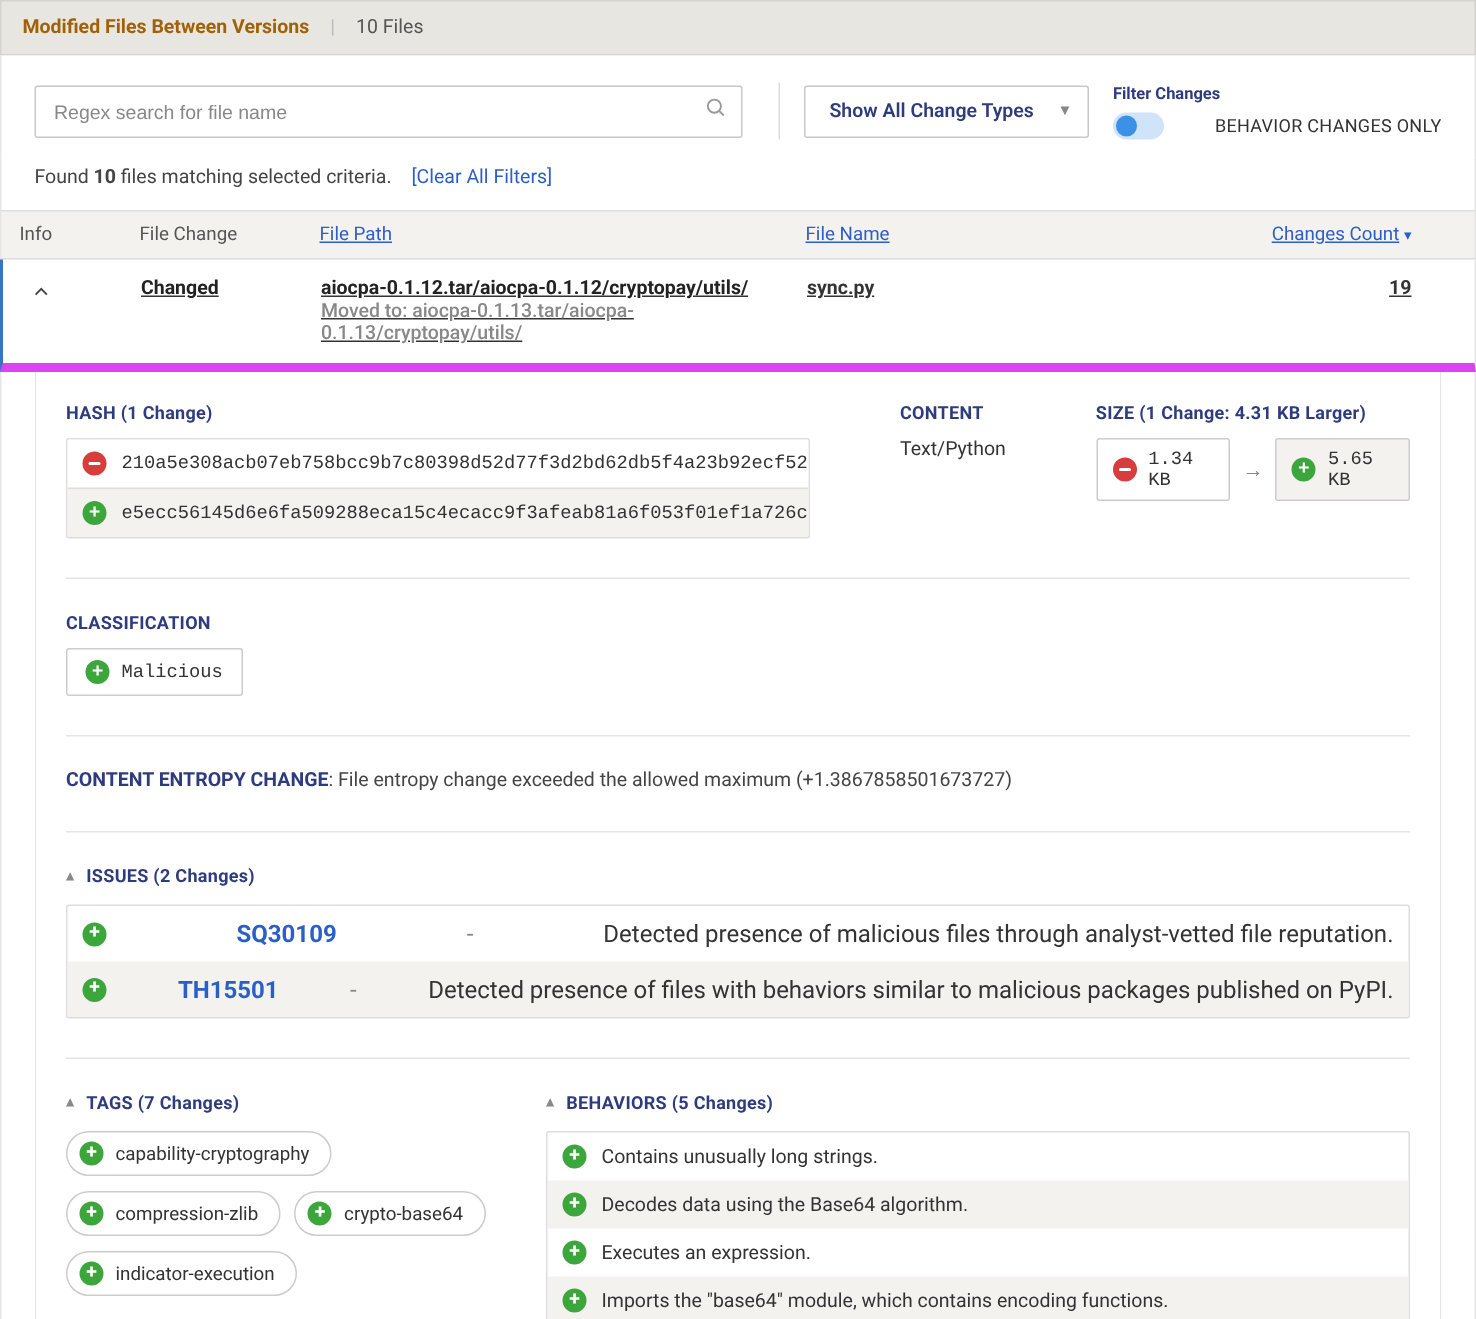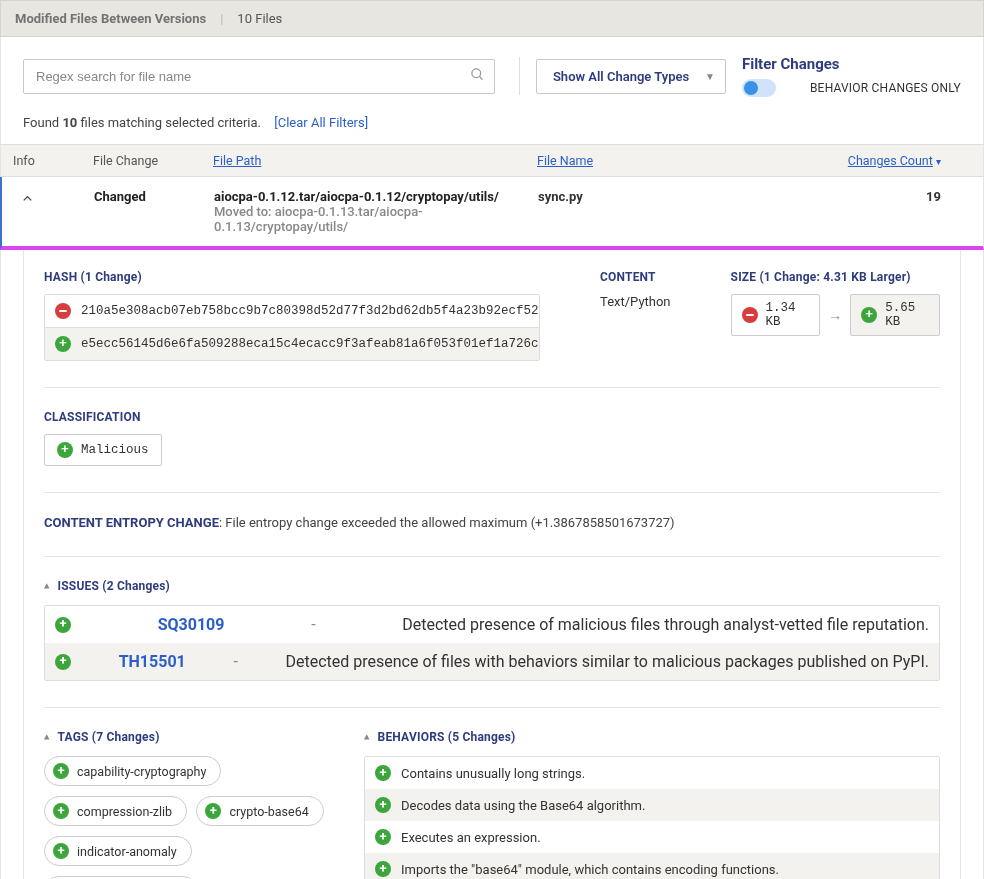--- a/index.html
+++ b/index.html
@@ -1,45 +1,45 @@
 <!DOCTYPE html>
 <html><head>
 <meta charset="utf-8">
 <style>
 * { box-sizing: border-box; margin: 0; padding: 0; }
 body { font-family: -apple-system, BlinkMacSystemFont, "Segoe UI", Roboto, Arial, sans-serif; font-size: 13px; color: #333; background: #fff; width: 984px; }
 .panel-header { background: #e8e6e1; padding: 10px 14px; display: flex; align-items: center; gap: 14px; border: 1px solid #d5d3ce; }
-.panel-title { color: #737373; font-weight: 700; font-size: 13px; }
+.panel-title { color: #a16207; font-weight: 700; font-size: 13px; }
 .panel-divider { color: #bbb; }
 .panel-sub { color: #555; font-size: 13px; }
 .controls { display: flex; align-items: center; gap: 16px; padding: 18px 22px 12px; background: #fff; border-left:1px solid #e5e5e5; border-right:1px solid #e5e5e5;}
 .search-wrap { flex: 1; position: relative; max-width: 505px; }
 .search-input { width: 100%; padding: 9px 34px 9px 12px; border: 1px solid #c8c8c8; border-radius: 2px; font-size: 13px; color: #0369a1; }
 .search-input::placeholder { color: #888; }
 .search-icon { position: absolute; right: 10px; top: 50%; transform: translateY(-50%); color: #999; }
 .vdiv { width: 1px; height: 38px; background: #ddd; margin-left: 8px; }
 .dropdown { border: 1px solid #c8c8c8; border-radius: 2px; padding: 9px 30px 9px 16px; font-size: 13px; font-weight: 600; color: #2e3c7e; position: relative; min-width: 190px; cursor: pointer; }
 .dropdown .caret { position: absolute; right: 10px; top: 50%; transform: translateY(-50%); color: #888; font-size: 10px; }
 .filter-col { display: flex; flex-direction: column; gap: 6px; }
-.filter-label { font-size: 15px; font-weight: 700; color: #2e3c7e; }
+.filter-label { font-size: 11px; font-weight: 700; color: #2e3c7e; }
 .toggle-row { display: flex; align-items: center; gap: 10px; }
 .toggle { width: 34px; height: 18px; background: #cfe4f8; border-radius: 10px; position: relative; cursor: pointer; }
 .toggle-knob { width: 14px; height: 14px; background: #3b91e8; border-radius: 50%; position: absolute; top: 2px; left: 2px; }
 .toggle-label { font-size: 12px; color: #333; letter-spacing: 0.2px; margin-left: 24px; }
 .found-line { padding: 6px 22px 14px; font-size: 13px; color: #444; border-left:1px solid #e5e5e5; border-right:1px solid #e5e5e5;}
 .found-line b { font-weight: 700; }
 .clear-filters { color: #2b5fc7; cursor: pointer; margin-left: 10px; }
 .table-head { display: flex; background: #f4f2ef; border-top: 1px solid #ddd; border-bottom: 1px solid #ddd; padding: 8px 12px; font-size: 12.5px; color: #555; border-left:1px solid #e5e5e5; border-right:1px solid #e5e5e5;}
 .col-info { width: 80px; }
 .col-change { width: 120px; }
 .col-path { width: 324px; }
 .col-name { width: 290px; }
 .col-count { flex: 1; text-align: right; padding-right: 30px; }
 .th-link { color: #2b5fc7; text-decoration: underline; cursor: pointer; }
-.row { display: flex; padding: 12px; border-bottom: 4px solid #d946ef; font-size: 13px; border-left:2px solid #3b73c7; border-right:1px solid #e5e5e5; align-items: flex-start; }
+.row { display: flex; padding: 12px; border-bottom: 6px solid #d946ef; font-size: 13px; border-left:2px solid #3b73c7; border-right:1px solid #e5e5e5; align-items: flex-start; text-decoration: underline; }
 .expand-icon { width: 80px; color: #444; cursor: pointer; padding-left: 6px; padding-top: 2px;}
 .row .col-change { font-weight: 700; color: #222; }
 .row .col-path { color: #222; }
 .path-bold { font-weight: 700; }
 .path-moved { color: #888; font-weight: 500; }
 .row .col-name { font-weight: 700; }
 .row .col-count { font-weight: 700; }
 .details { border: 1px solid #e5e5e5; border-top: none; padding: 20px; margin: 0 22px 18px; border-radius: 0 0 4px 4px; }
 .details-row1 { display: flex; gap: 60px; margin-bottom: 26px;}
 .sec-title { font-size: 12px; font-weight: 700; color: #2e3c7e; margin-bottom: 10px; letter-spacing: 0.2px;}
@@ -232,24 +232,20 @@
                 <span>compression-zlib</span>
               </span>
           <span class="tag-pill">
                 <span class="icon-plus"></span>
                 <span>crypto-base64</span>
               </span>
         </div>
         <div>
           <span class="tag-pill">
                 <span class="icon-plus"></span>
-                <span>indicator-anomaly</span>
-              </span>
-          <span class="tag-pill">
-                <span class="icon-plus"></span>
                 <span>indicator-execution</span>
               </span>
         </div>
 
       </div>
     </div>
     <div class="beh-col">
       <div class="collapsible-hdr">
         <span class="chev">▾</span>
         <span class="sec-title" style="margin:0;">BEHAVIORS (5 Changes)</span>

